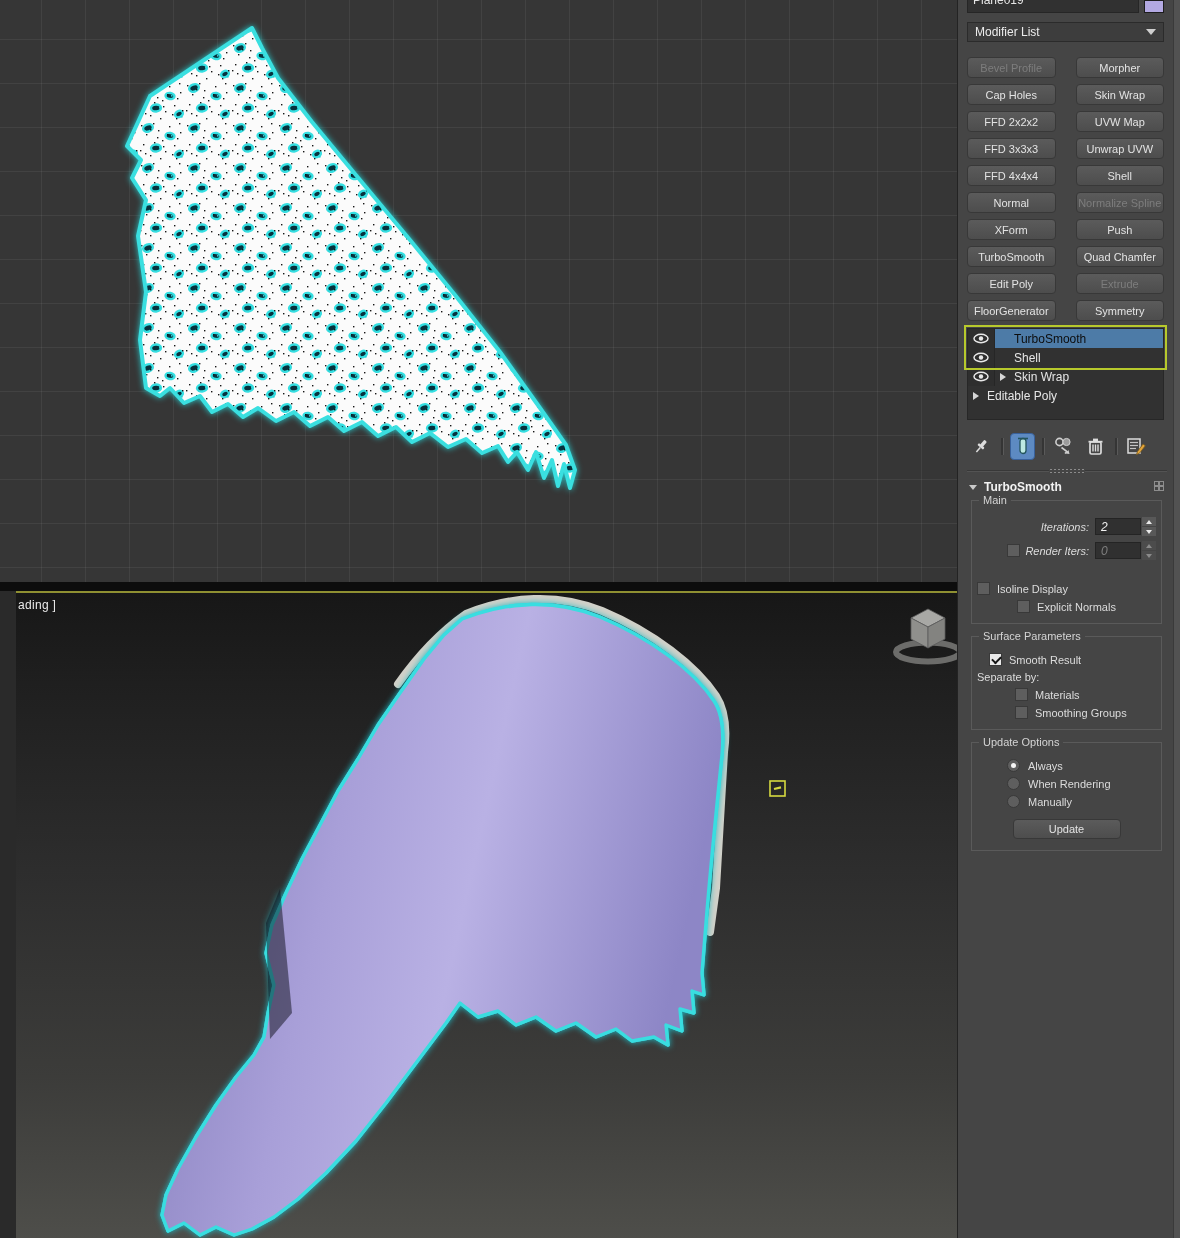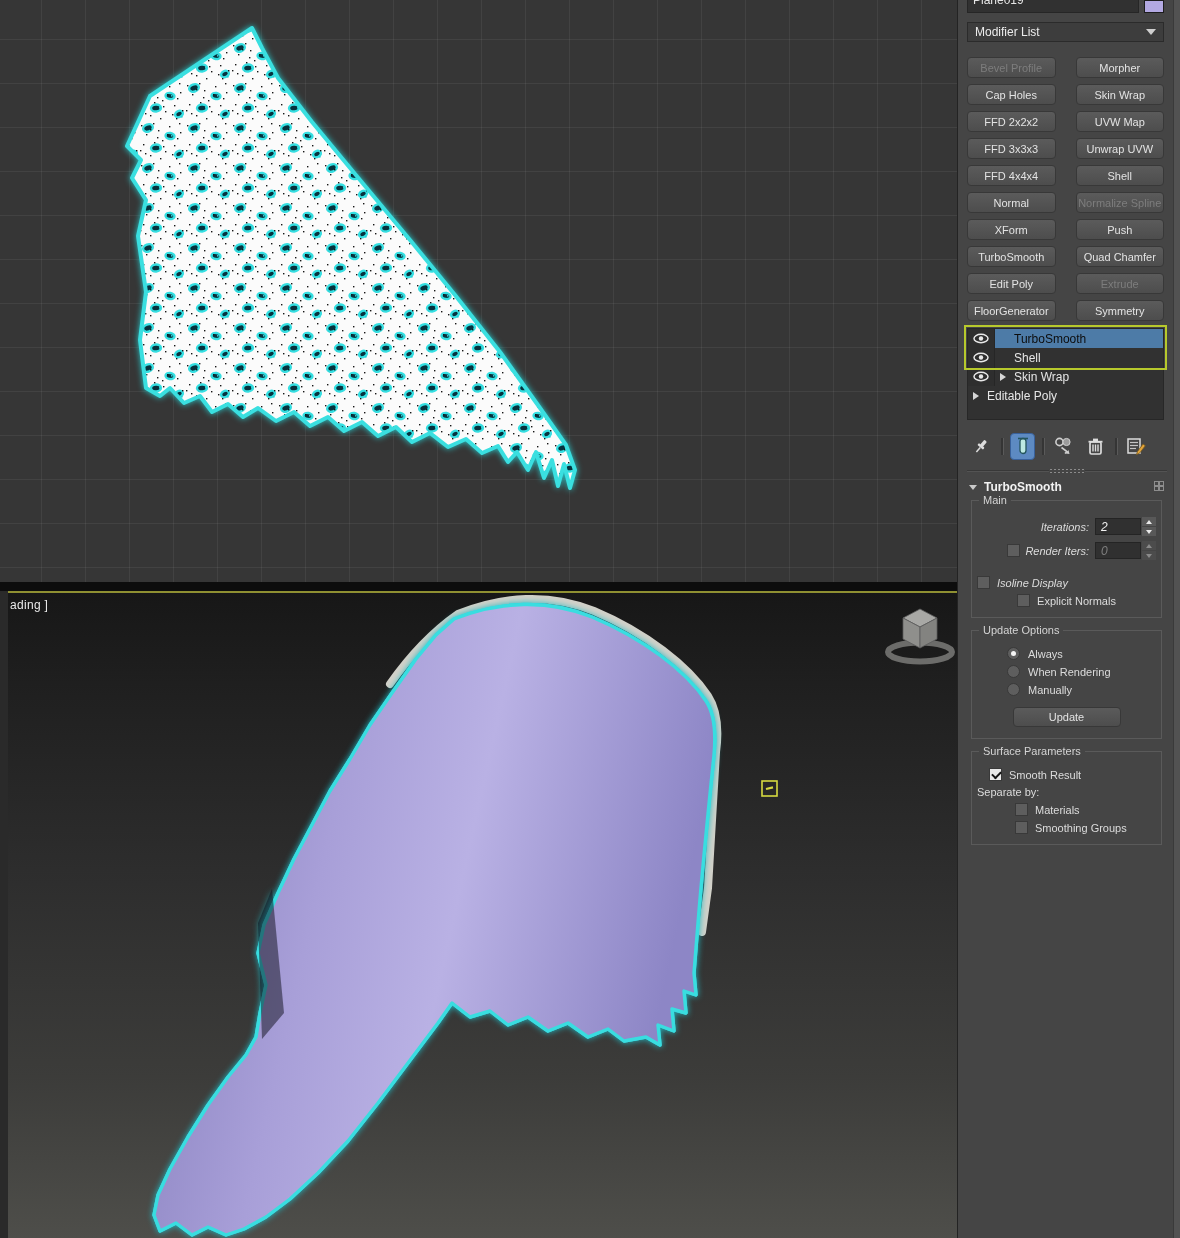--- a/index.html
+++ b/index.html
@@ -8,21 +8,21 @@
          background:#2a2a2a; font-family:"Liberation Sans",sans-serif; }
 
   
   .vp-top { position:absolute; left:0; top:0; width:957px; height:582px;
     background-color:#363636;
     background-image:
       linear-gradient(rgba(255,255,255,.06) 1px, transparent 1px),
       linear-gradient(90deg, rgba(255,255,255,.06) 1px, transparent 1px);
     background-size:44px 44px; background-position:-3px -5px; }
   .vp-gap { position:absolute; left:0; top:582px; width:957px; height:9px; background:#0d0d0d; }
-  .vp-bottom { position:absolute; left:8px; top:591px; width:957px; height:647px;
+  .vp-bottom { position:absolute; left:16px; top:591px; width:957px; height:647px;
     border-top:2px solid #8f9032;
     background:linear-gradient(180deg,#171717 0%,#1f1f1f 14%,#2e2e2e 45%,#3c3c3a 75%,#4e4e4a 100%); }
   .vp-label { position:absolute; left:2px; top:5px; color:#e9e9e9; font-size:12px; letter-spacing:.3px; }
   .vp-top svg, .vp-bottom svg { position:absolute; left:0; top:0; }
 
   
   .panel { position:absolute; left:957px; top:0; width:223px; height:1238px;
     background:#454545; border-left:1px solid #232323; color:#d8d8d8; font-size:11px; }
   .panel-inner { padding:0 9px 8px 9px; }
   .scroll-strip { position:absolute; right:0; top:0; width:7px; height:100%;
@@ -378,63 +378,63 @@
         </div>
         <div class="param-row right">
           <span class="cb" style="margin-right:5px;"></span>
           <span class="plabel">Render Iters:</span>
           <span class="field disabled">0</span>
           <span class="spinner disabled">
               <span class="spin-btn spin-up"></span>
               <span class="spin-btn spin-dn"></span>
             </span>
         </div>
-        <div class="param-row" style="margin-top:16px;font-style:italic;">
+        <div class="param-row" style="margin-top:22px;">
           <span class="cb"></span>
           <span class="plabel">Isoline Display</span>
         </div>
         <div class="param-row" style="margin-bottom:2px;justify-content:center;">
           <span class="cb"></span>
           <span class="plabel">Explicit Normals</span>
+        </div>
+      </div>
+
+      <div class="groupbox">
+        <span class="gb-label">Surface Parameters</span>
+        <div class="param-row indent1">
+          <span class="cb checked"></span>
+          <span class="plabel">Smooth Result</span>
+        </div>
+        <div class="param-row">
+          <span class="plabel">Separate by:</span>
+        </div>
+        <div class="param-row indent2">
+          <span class="cb"></span>
+          <span class="plabel">Materials</span>
+        </div>
+        <div class="param-row indent2" style="margin-bottom:2px;">
+          <span class="cb"></span>
+          <span class="plabel">Smoothing Groups</span>
         </div>
       </div>
 
       <div class="groupbox">
         <span class="gb-label">Update Options</span>
         <div class="param-row indent2" style="margin-left:30px;">
           <span class="radio selected"></span>
           <span class="plabel">Always</span>
         </div>
         <div class="param-row indent2" style="margin-left:30px;">
           <span class="radio"></span>
           <span class="plabel">When Rendering</span>
         </div>
         <div class="param-row indent2" style="margin-left:30px;">
           <span class="radio"></span>
           <span class="plabel">Manually</span>
         </div>
         <button class="update-btn">Update</button>
       </div>
 
-      <div class="groupbox">
-        <span class="gb-label">Surface Parameters</span>
-        <div class="param-row indent1">
-          <span class="cb checked"></span>
-          <span class="plabel">Smooth Result</span>
-        </div>
-        <div class="param-row">
-          <span class="plabel">Separate by:</span>
-        </div>
-        <div class="param-row indent2">
-          <span class="cb"></span>
-          <span class="plabel">Materials</span>
-        </div>
-        <div class="param-row indent2" style="margin-bottom:2px;">
-          <span class="cb"></span>
-          <span class="plabel">Smoothing Groups</span>
-        </div>
-      </div>
-
     </div>
     <div class="scroll-strip"></div>
   </div>
 
 </div>
 
 </body></html>

